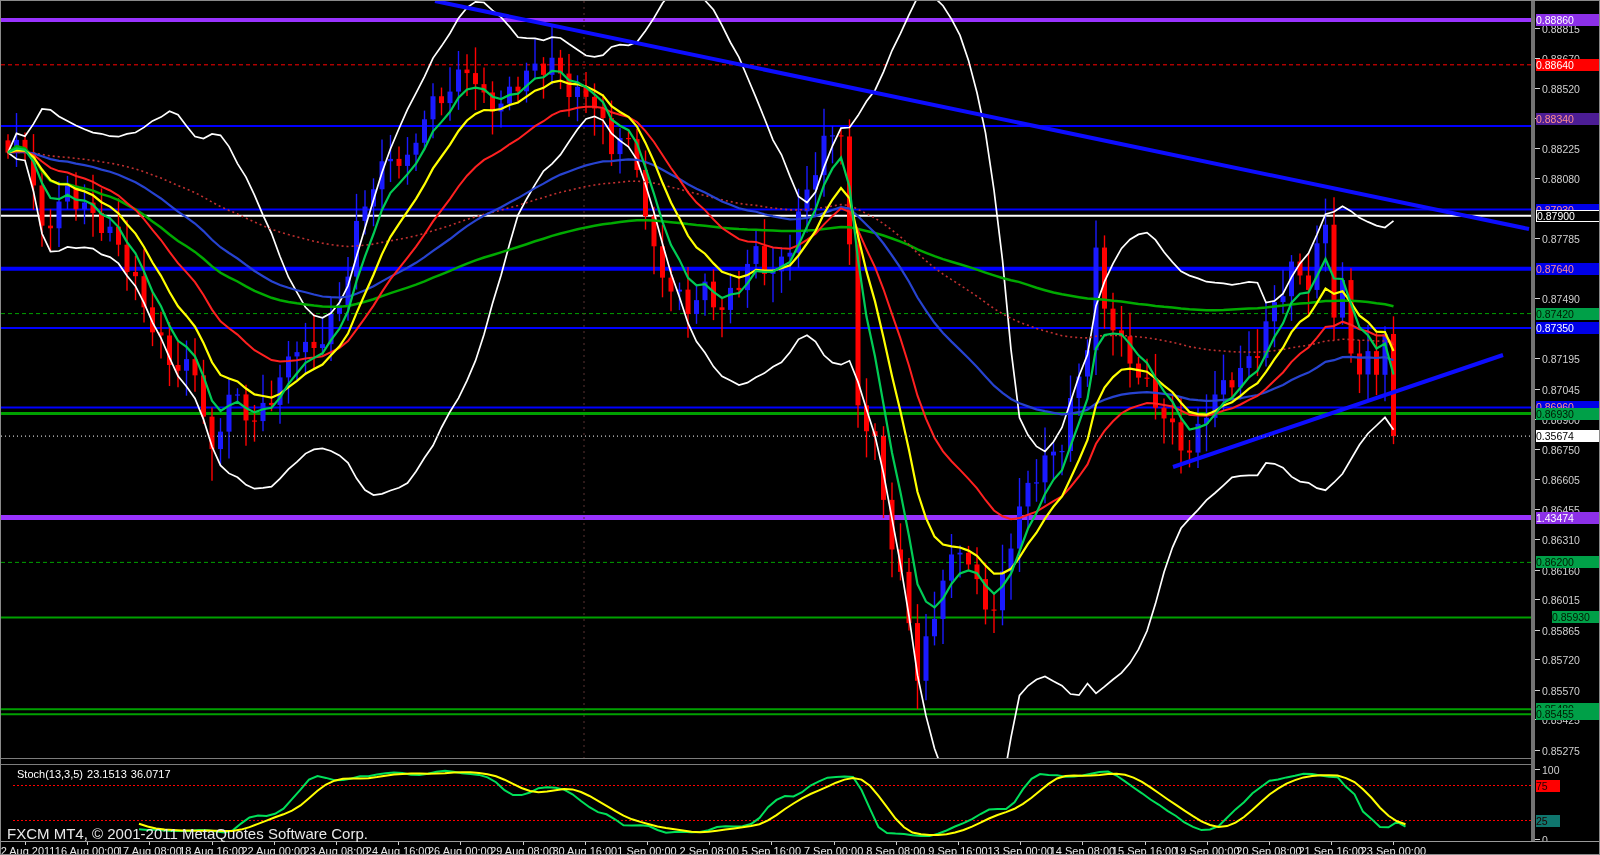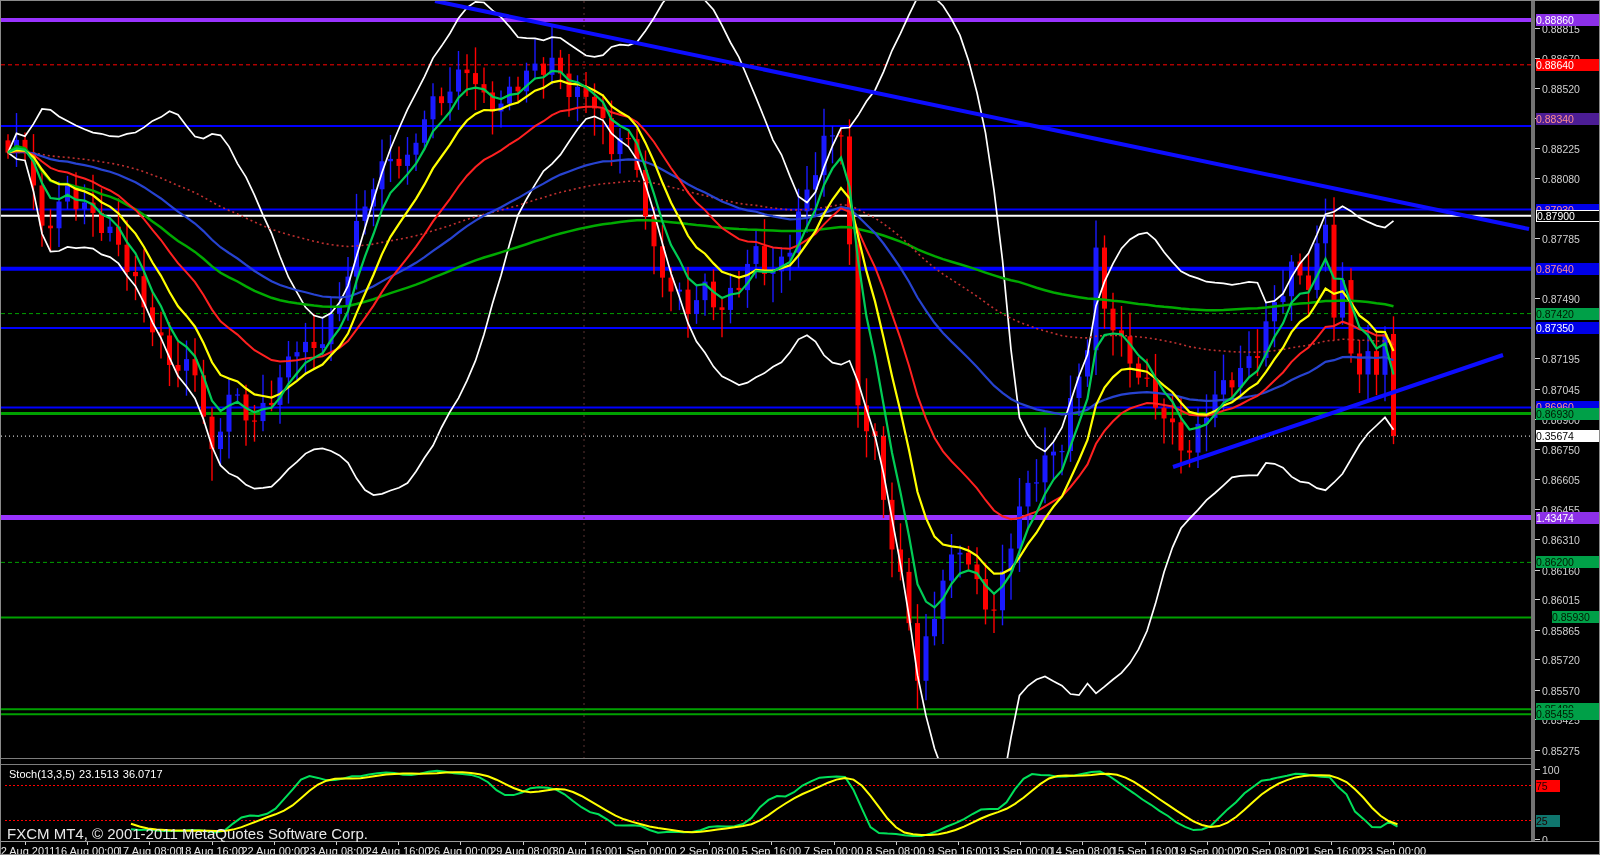--- a/index.html
+++ b/index.html
@@ -1,21 +1,21 @@
 <!DOCTYPE html>
 <html><head>
 <meta charset="utf-8">
 <style>
   html,body{margin:0;padding:0;background:#000;}
   #chart{position:relative;width:1600px;height:855px;background:#000;overflow:hidden;
          font-family:"Liberation Sans",sans-serif;border:1px solid #8a8a8a;box-sizing:border-box;}
   #main-svg{position:absolute;left:0;top:0;}
   #pane-separator{position:absolute;left:0;top:757px;width:1600px;height:7px;background:#000;
                   border-top:1px solid #7d7d7d;border-bottom:1px solid #7d7d7d;box-sizing:border-box;}
-  #stoch-pane{position:absolute;left:4px;top:764px;width:1530px;height:76px;}
+  #stoch-pane{position:absolute;left:12px;top:764px;width:1530px;height:76px;}
   #stoch-svg{position:absolute;left:0;top:0;}
   #stoch-label{position:absolute;left:4px;top:3px;color:#fff;font-size:11px;white-space:nowrap;}
   #stoch-label span{margin-right:4px;}
   #copyright{position:absolute;left:6px;top:824px;color:#e8e8e8;font-size:15px;z-index:5;}
   #price-axis{position:absolute;left:1530px;top:0;width:70px;height:840px;background:#000;
               border-left:4px solid #737373;box-sizing:border-box;}
   #time-axis{position:absolute;left:0;top:840px;width:1600px;height:15px;background:#000;
              border-top:1px solid #9a9a9a;box-sizing:border-box;}
   .ptick{position:absolute;left:0;width:70px;height:12px;line-height:12px;color:#d0d0d0;
          font-size:10.5px;padding-left:7px;box-sizing:border-box;white-space:nowrap;}

